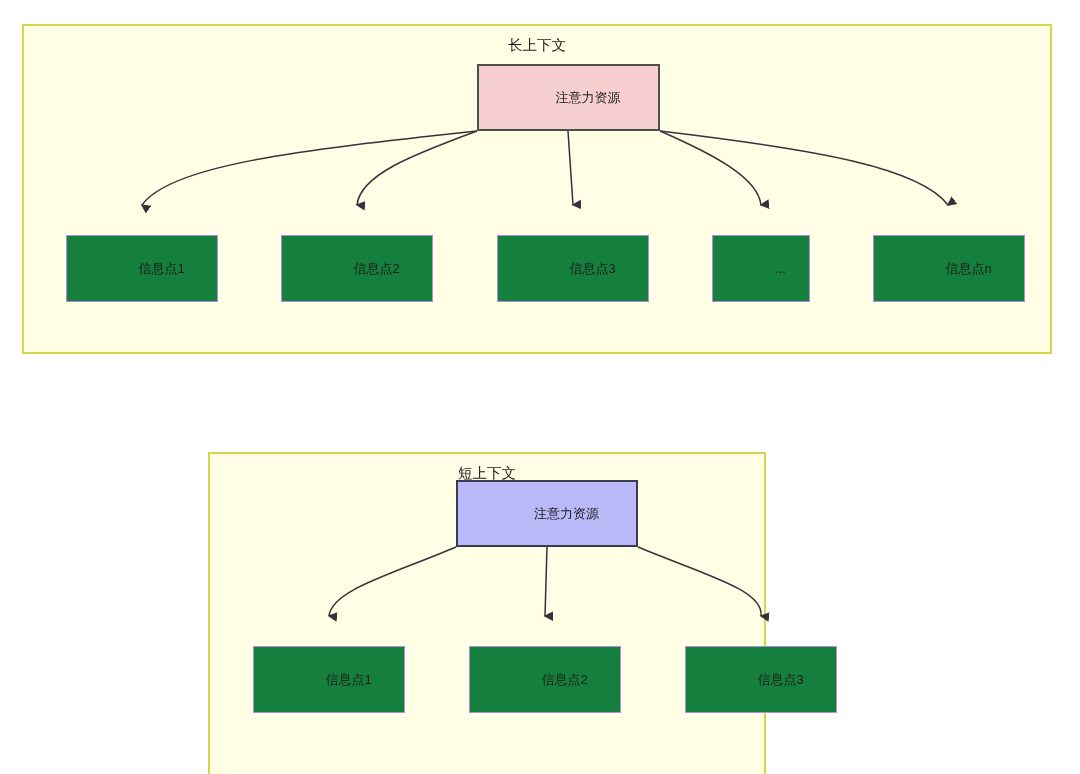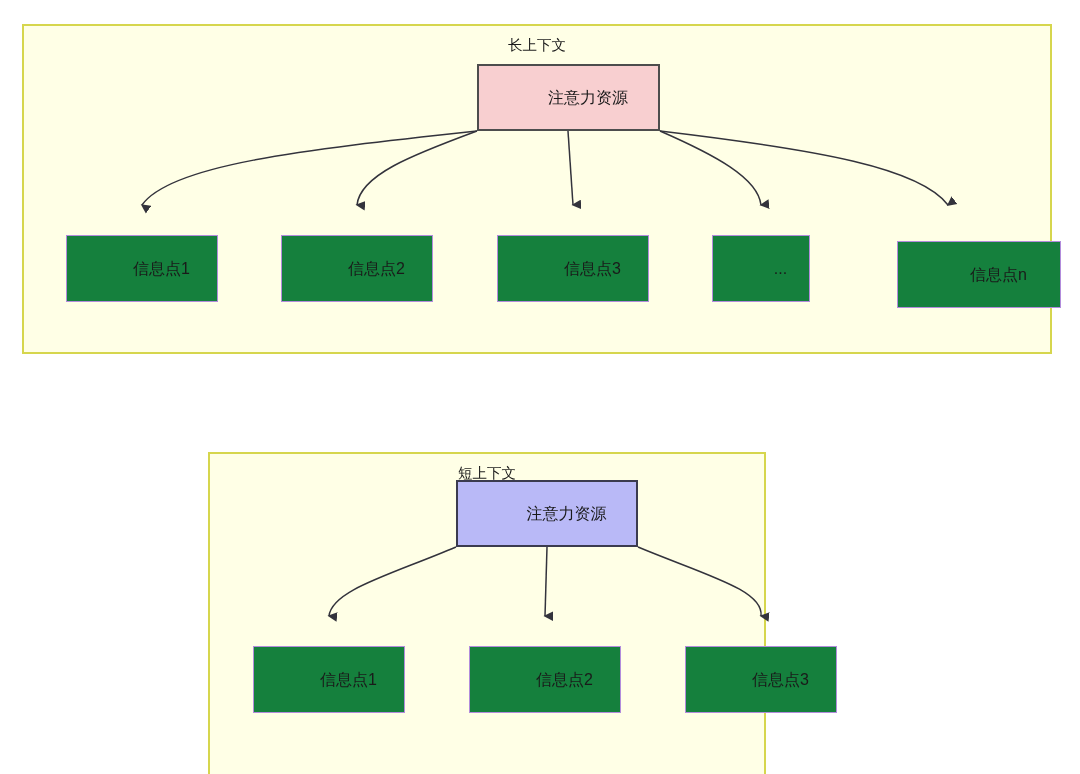--- a/index.html
+++ b/index.html
@@ -45,21 +45,21 @@
   #group-long .group-title  { top: 12px; }
   #group-short .group-title { top: 12px; }
 
   
   .node {
     position: absolute;
     box-sizing: border-box;
     display: flex;
     align-items: center;
     justify-content: center;
-    font-size: 16px;
+    font-size: 13px;
     color: #1a1a1a;
     line-height: 1.2;
     white-space: nowrap;
     padding-left: 39px;
   }
 
   .node.attention-pink {
     background: #f8cfd0;
     border: 2px solid #4d4d4d;
   }
@@ -71,21 +71,21 @@
     background: #15803d;
     border: 1.6px solid #b28cdc;
   }
 
   
   #node-attn-long { left: 477px; top: 64px;  width: 183px; height: 67px; }
   #n1-1 { left: 66px;  top: 235px; width: 152px; height: 67px; }
   #n1-2 { left: 281px; top: 235px; width: 152px; height: 67px; }
   #n1-3 { left: 497px; top: 235px; width: 152px; height: 67px; }
   #n1-4 { left: 712px; top: 235px; width: 98px;  height: 67px; }
-  #n1-5 { left: 873px; top: 241px; width: 164px; height: 67px; margin-left: 24px; }
+  #n1-5 { left: 873px; top: 235px; width: 152px; height: 67px; }
 
   
   #node-attn-short { left: 456px; top: 480px; width: 182px; height: 67px; }
   #n2-1 { left: 253px; top: 646px; width: 152px; height: 67px; }
   #n2-2 { left: 469px; top: 646px; width: 152px; height: 67px; }
   #n2-3 { left: 685px; top: 646px; width: 152px; height: 67px; }
 
   .edges {
     position: absolute;
     left: 0; top: 0;

